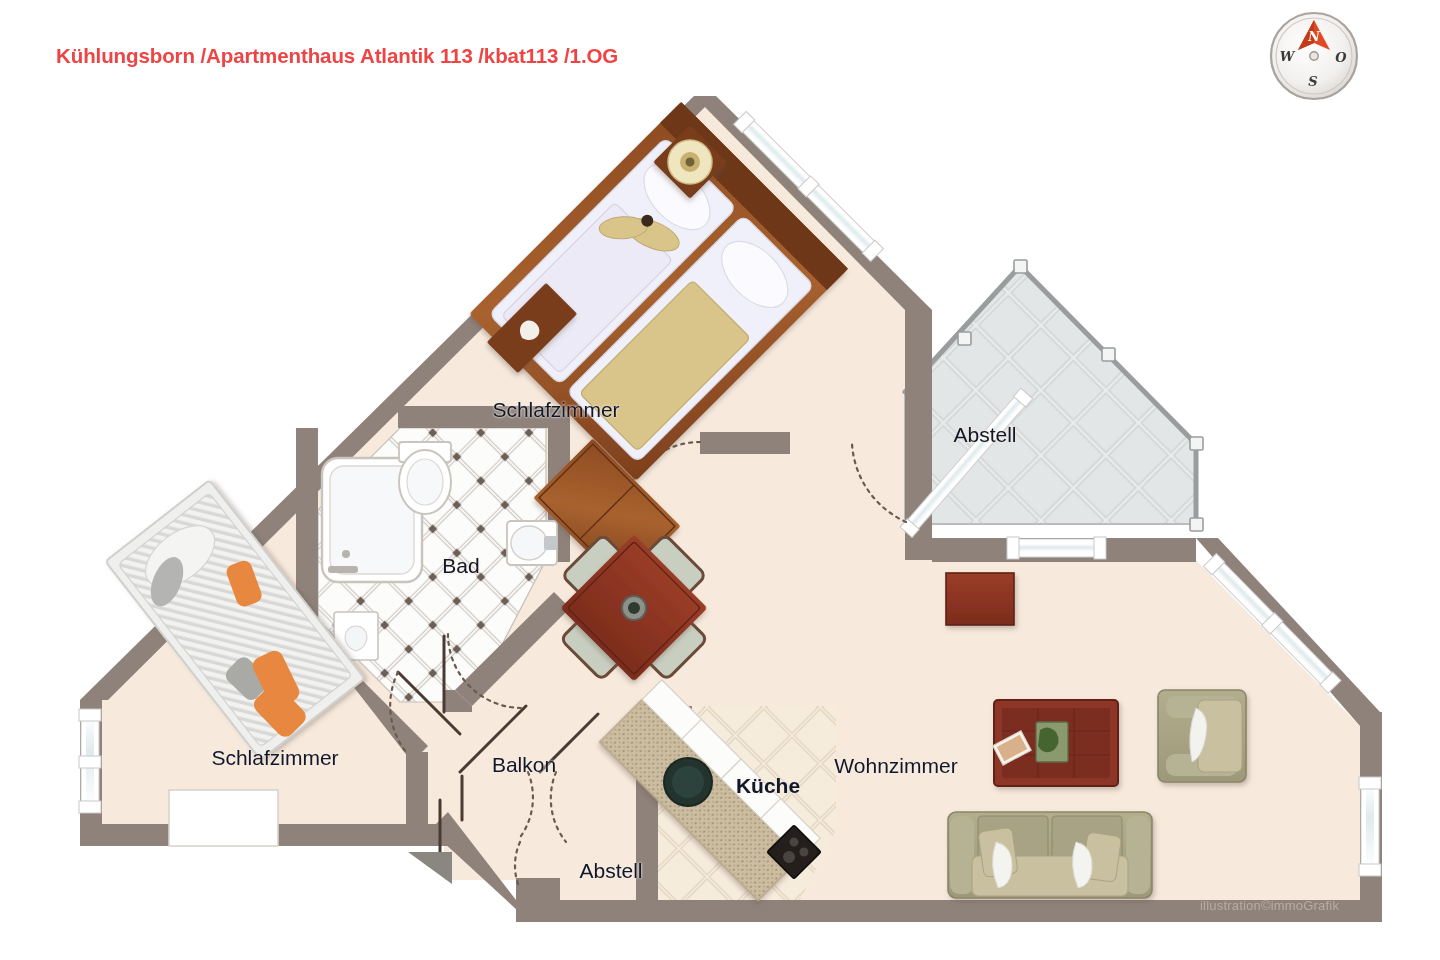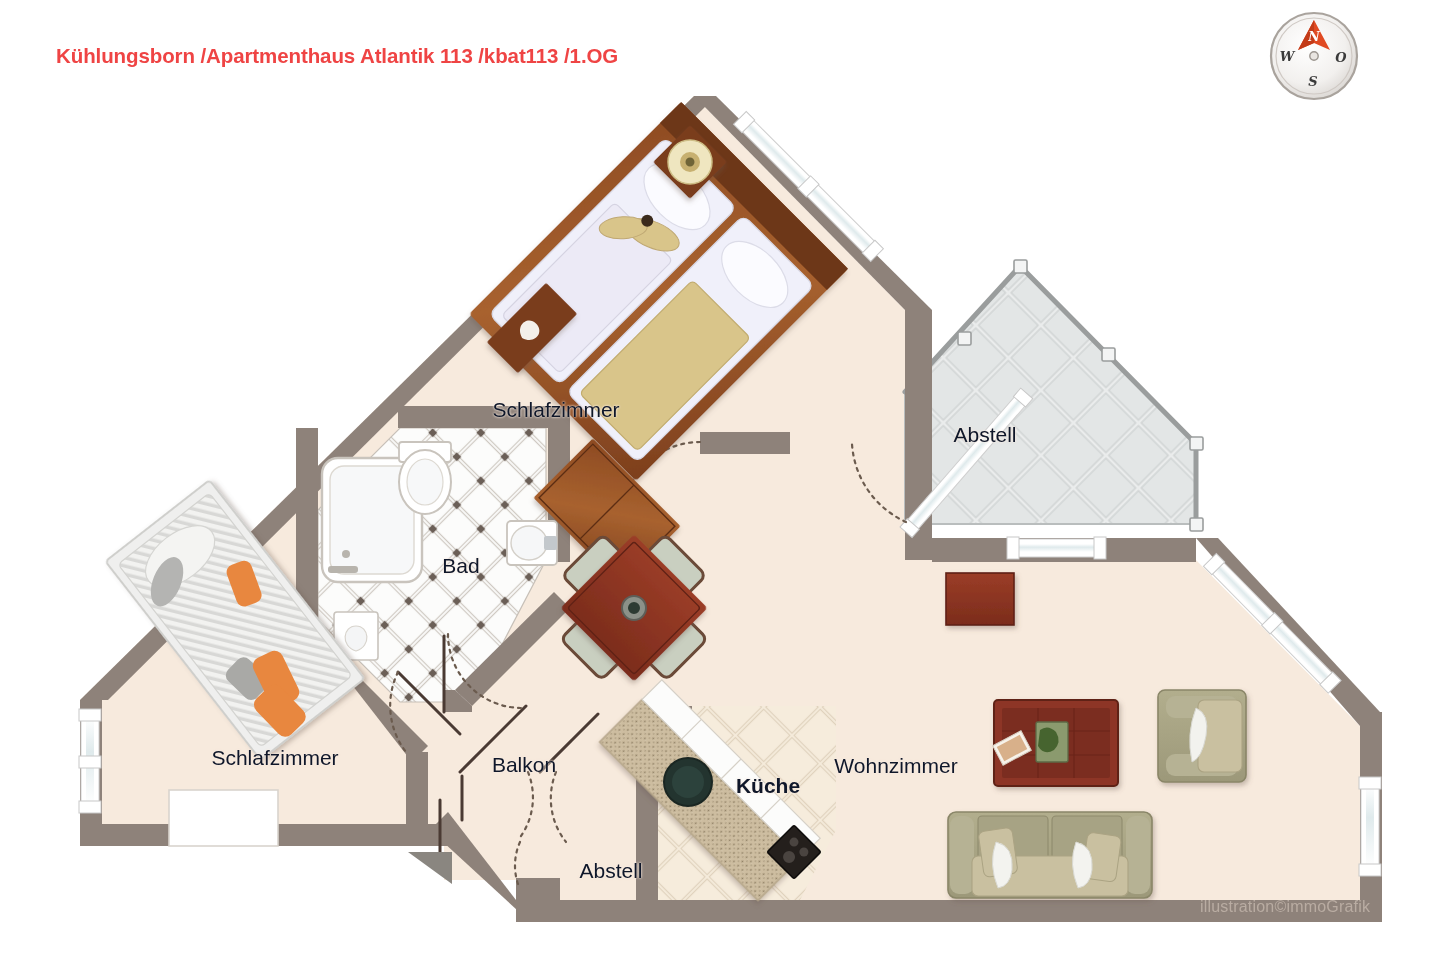--- a/index.html
+++ b/index.html
@@ -17,21 +17,21 @@
   .roomlabel{
     position:absolute;font-size:21px;color:#0f172a;
     white-space:nowrap;transform:translate(-50%,-50%);
     text-shadow:0 0 3px rgba(249,236,225,.9),0 0 2px rgba(249,236,225,.9);
   }
   #compass{
     position:absolute;left:1268px;top:10px;width:92px;height:92px;
   }
   #watermark{
     position:absolute;left:1200px;top:898px;
-    font-size:16px;color:#b9aca2;letter-spacing:.2px;
+    font-size:13px;color:#b9aca2;letter-spacing:.2px;
     white-space:nowrap;
   }
 </style>
 </head>
 <body>
 
 <div id="title">Kühlungsborn /Apartmenthaus Atlantik 113 /kbat113 /1.OG</div>
 
 <svg id="plan" viewBox="0 0 1440 960" xmlns="http://www.w3.org/2000/svg">
   <defs>

